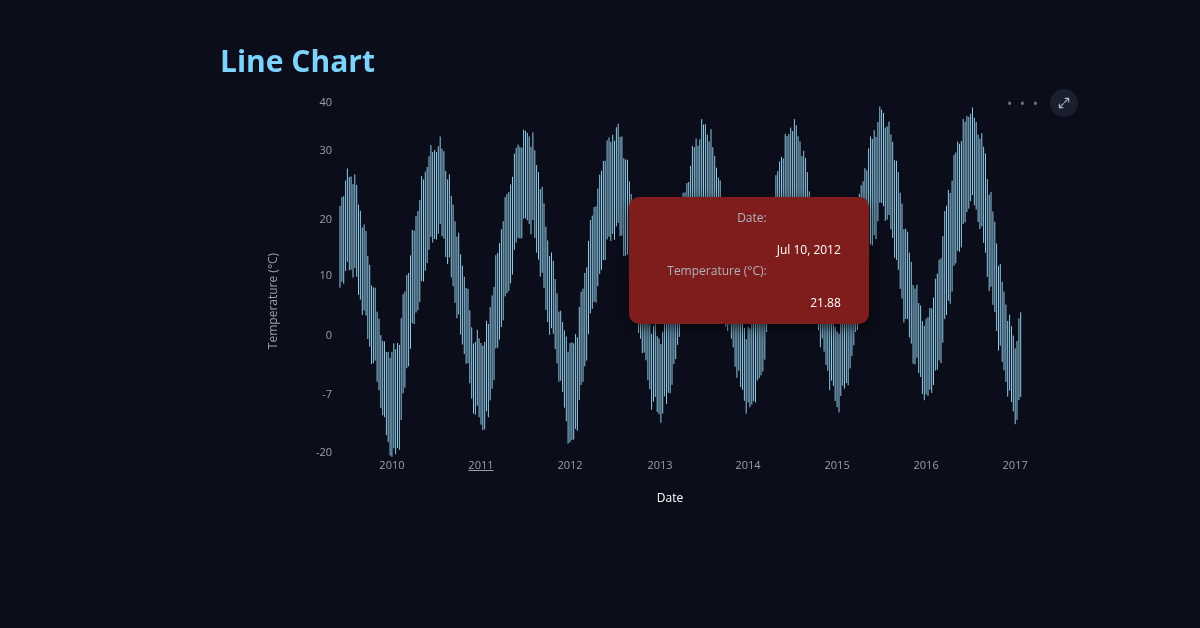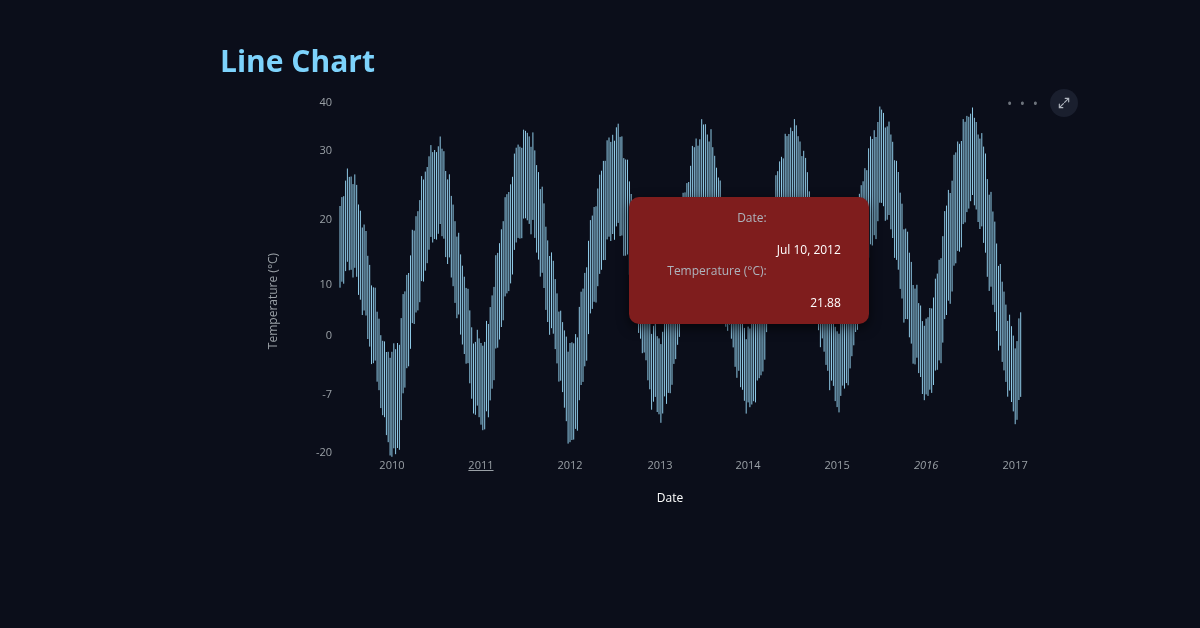--- a/index.html
+++ b/index.html
@@ -165,21 +165,21 @@
         <svg viewBox="0 0 24 24">
           <path d="M14 4h6v6M10 20H4v-6M20 4l-7 7M4 20l7-7"></path>
         </svg>
       </div>
     </div>
 
     <div class="y-axis">
         <div class="y-tick" style="top: 350px;">-20</div>
         <div class="y-tick" style="top: 291.667px;">-7</div>
         <div class="y-tick" style="top: 233.333px;">0</div>
-        <div class="y-tick" style="top: 182px;">10</div>
+        <div class="y-tick" style="top: 173px;">10</div>
         <div class="y-tick" style="top: 116.667px;">20</div>
         <div class="y-tick" style="top: 48px;">30</div>
         <div class="y-tick" style="top: 0px;">40</div>
       </div>
     <div class="y-label">Temperature (°C)</div>
 
     <div class="plot-area">
       <svg class="series" preserveAspectRatio="none" viewBox="0 0 690 350">
           <g stroke="#95d3f0" stroke-width="1" opacity="0.95">
             <line x1="0.0" x2="0.0" y1="186.7" y2="105.0"></line>
@@ -564,19 +564,19 @@
       </div>
     </div>
 
     <div class="x-axis">
         <div class="x-tick" style="left: 51.9355px;">2010</div>
         <div class="x-tick" style="left: 140.968px; text-decoration: underline;">2011</div>
         <div class="x-tick" style="left: 230px;">2012</div>
         <div class="x-tick" style="left: 320px;">2013</div>
         <div class="x-tick" style="left: 408.065px;">2014</div>
         <div class="x-tick" style="left: 497.097px;">2015</div>
-        <div class="x-tick" style="left: 586.129px; font-style: italic;">2016</div>
+        <div class="x-tick" style="left: 586.129px;">2016</div>
         <div class="x-tick" style="left: 675.161px;">2017</div>
       </div>
     <div class="x-label" style="position:absolute;left:50%;top:398px;transform:translateX(-50%);font-size:12px;color:#ffffff;">Date</div>
 
   </div>
 </div>
 
 </body></html>

